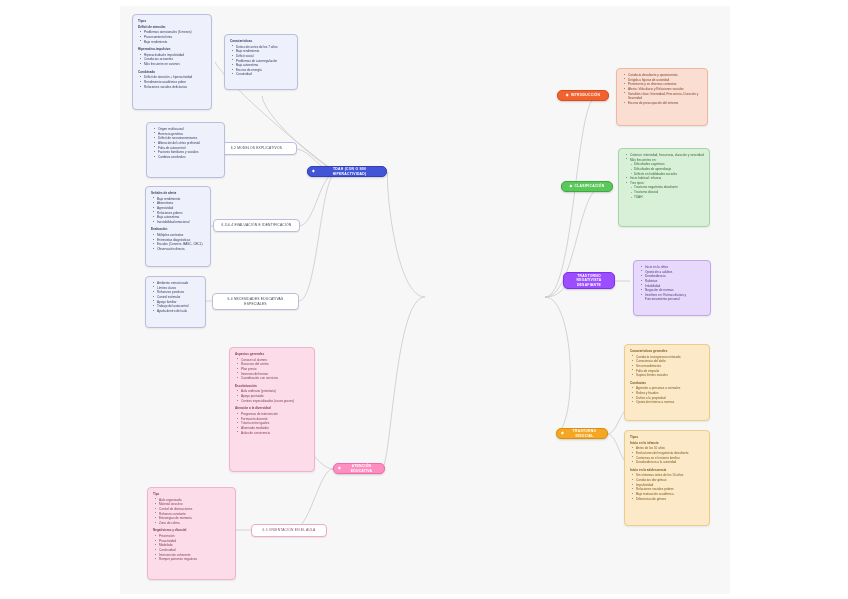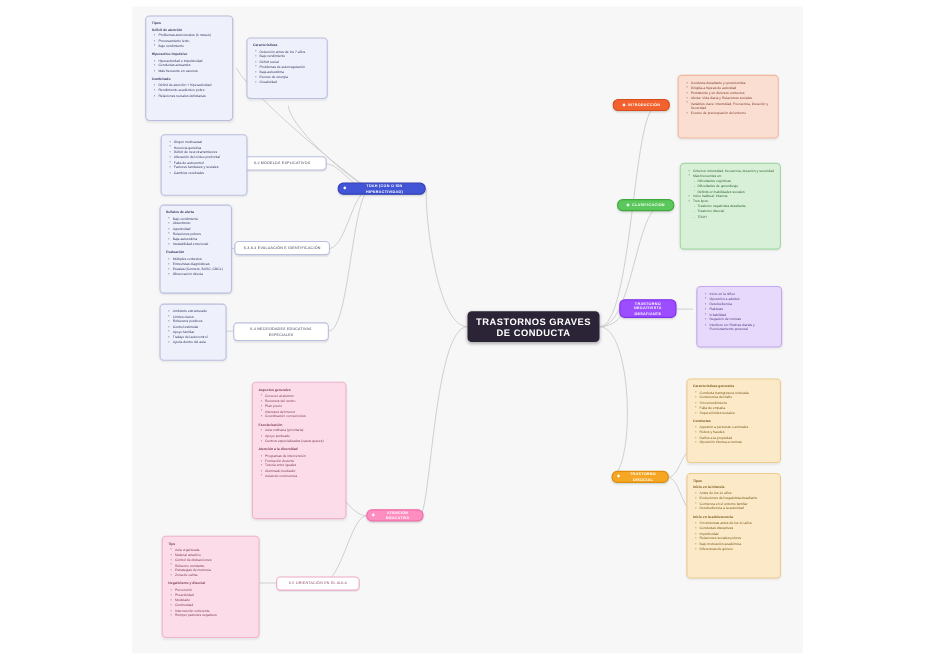--- a/index.html
+++ b/index.html
@@ -89,21 +89,20 @@
     <path d="M333,469 C320,469 312,520 296,530"></path>
     <path d="M251,530 C244,530 240,530 236,530"></path>
 
     <path d="M631,97 C640,97 645,97 650,97"></path>
     <path d="M637,188 C645,188 648,188 652,188"></path>
     <path d="M612,281 C620,281 625,281 630,281"></path>
     <path d="M607,434 C615,434 618,420 624,412"></path>
     <path d="M607,434 C615,434 618,450 624,460"></path>
   </svg>
 
-  <div class="node central" style="left:425px;top:283px;width:120px;height:28px;">TRASTORNOS GRAVES DE CONDUCTA</div>
 
   <div class="node pill orange" style="left:557px;top:90px;width:52px;height:11px;">
     <span class="ic">◆</span>
     <span>INTRODUCCIÓN</span>
   </div>
 
   <div class="node pill green" style="left:561px;top:181px;width:52px;height:11px;">
     <span class="ic">◆</span>
     <span>CLASIFICACIÓN</span>
   </div>

